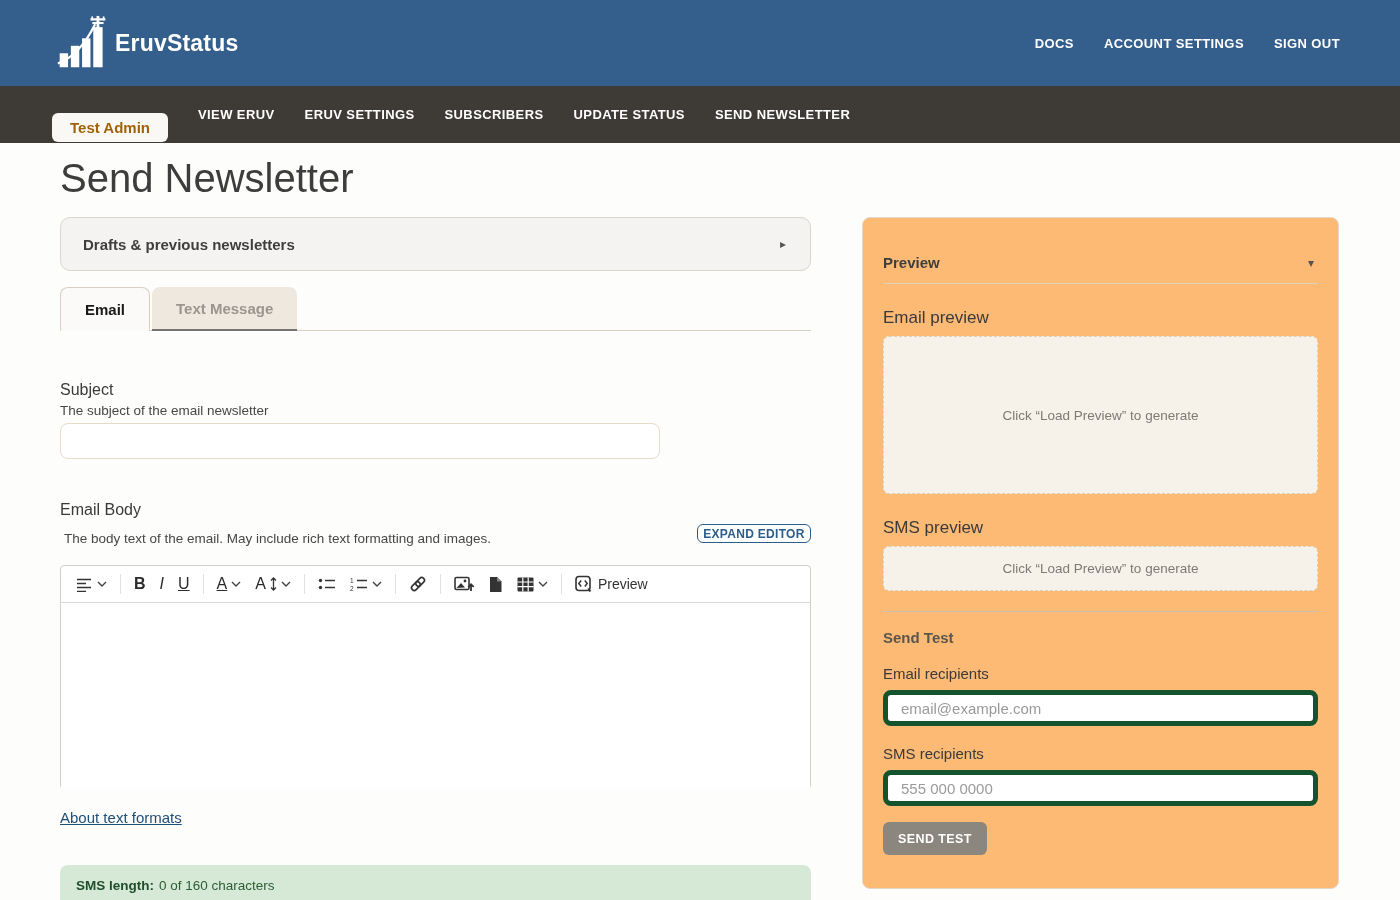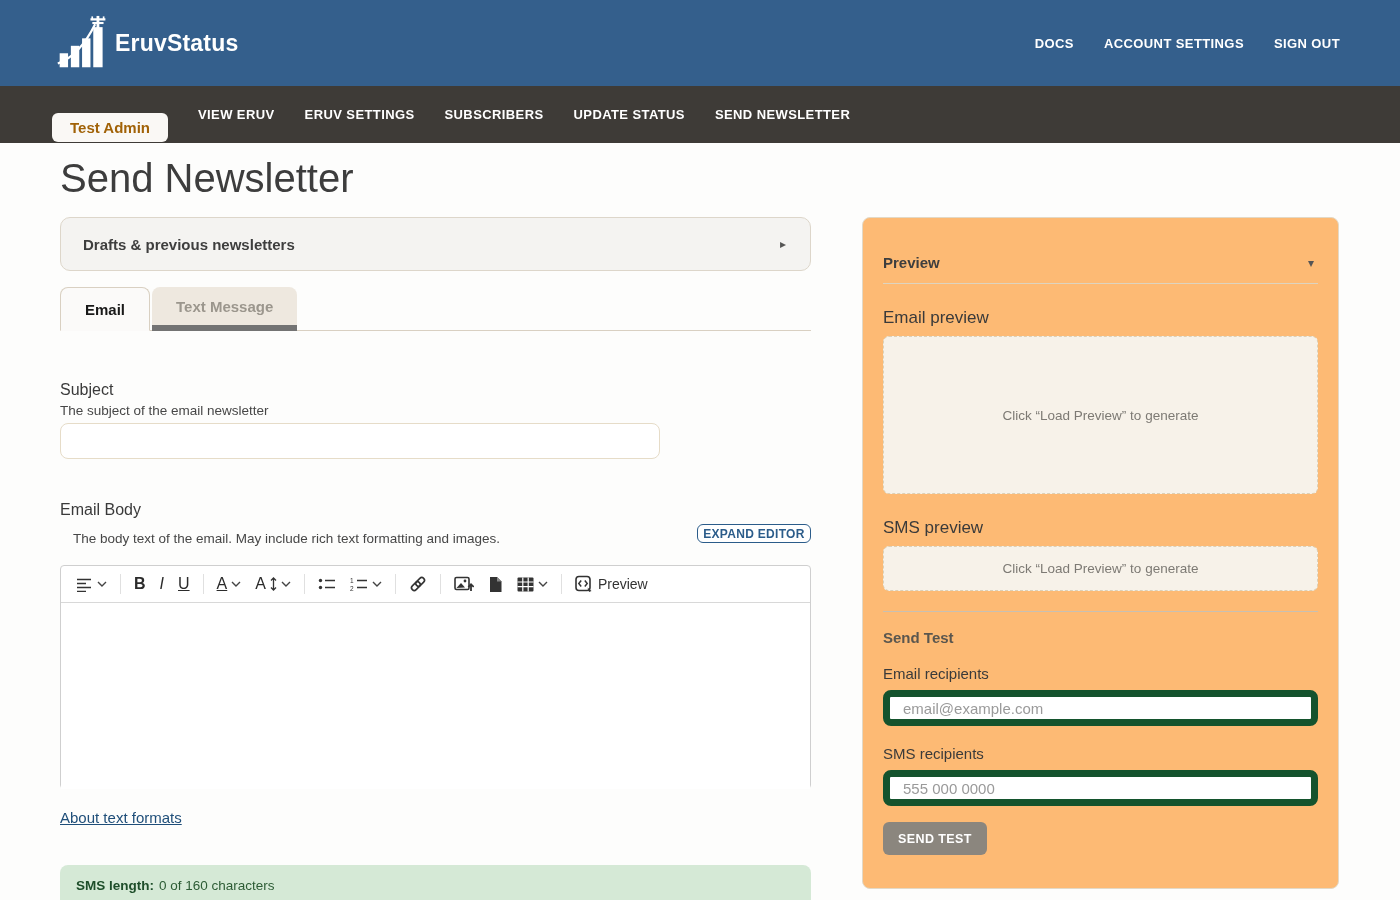--- a/index.html
+++ b/index.html
@@ -42,33 +42,33 @@
   .accordion-label { font-size:15px; font-weight:bold; color:#3e3e3e; }
   .caret { font-size:12px; color:#555; }
   
   .tabs { position:absolute; left:60px; top:287px; width:751px; height:44px;
           border-bottom:1px solid #d9d0c2; display:flex; align-items:stretch; }
   .tab {
     display:flex; align-items:center; padding:15px 24px; font-size:15px; font-weight:bold;
     border-top-left-radius:8px; border-top-right-radius:8px; cursor:pointer; margin-bottom:-1px;
   }
   .tab.active { background:#fbfaf9; border:1px solid #d9d0c2; border-bottom:1px solid #fbfaf9; color:#191919; }
-  .tab.inactive { background:#eee8df; color:#9b968d; margin-left:2px; border-bottom:6px solid #737373; }
+  .tab.inactive { background:#eee8df; color:#9b968d; margin-left:2px; border-bottom:2px solid #737373; }
   
   .field-label { font-size:16px; color:#3a3a3a; }
   .field-help { font-size:13.5px; color:#474747; }
   .subject-label { position:absolute; left:60px; top:381px; }
   .subject-help  { position:absolute; left:60px; top:403px; }
   .subject-input {
     position:absolute; left:60px; top:423px; width:600px; height:36px;
     border:1px solid #e6dcc8; border-radius:8px; background:#fff; font-size:15px; padding:0 12px;
     font-family:"Liberation Sans", sans-serif;
   }
   .body-label { position:absolute; left:60px; top:501px; }
-  .body-help  { position:absolute; left:73px; top:531px; }
+  .body-help  { position:absolute; left:64px; top:531px; }
   .expand-btn {
     position:absolute; left:697px; top:524px; width:114px; height:19px;
     background:#fff; border:1.5px solid #2b5c8a; border-radius:6px; color:#2b5c8a;
     font-size:12px; font-weight:bold; letter-spacing:.3px; cursor:pointer;
     font-family:"Liberation Sans", sans-serif;
   }
   
   .editor {
     position:absolute; left:60px; top:565px; width:751px; height:224px;
     border:1px solid #cfcfcf; border-radius:4px; background:#fff;
@@ -117,21 +117,21 @@
   .pv-box {
     margin-top:8px; border:1.5px dashed #dcd0b6; border-radius:6px; background:#f7f2e9;
     display:flex; align-items:center; justify-content:center; color:#7d7a74; font-size:13.5px;
   }
   .pv-box.email { height:158px; }
   .pv-box.sms { height:45px; }
   .divider2 { height:1px; background:#c8c0b2; margin-top:20px; }
   .sendtest-title { font-size:15px; font-weight:bold; color:#5a564e; margin-top:17px; }
   .st-label { font-size:15px; color:#3a3a3a; margin-top:19px; }
   .st-input {
-    margin-top:8px; width:100%; height:36px; border:7px solid #14532d; border-radius:8px;
+    margin-top:8px; width:100%; height:36px; border:5px solid #14532d; border-radius:8px;
     background:#fff; font-size:15px; padding:0 13px; color:#333;
     font-family:"Liberation Sans", sans-serif;
   }
   .st-input::placeholder, .subject-input::placeholder { color:#9a9a9a; }
   .sendtest-btn {
     margin-top:16px; height:33px; padding:0 15px; background:#8b867e; color:#fff;
     border:none; border-radius:6px; font-size:12.5px; font-weight:bold; letter-spacing:.4px;
     cursor:pointer; font-family:"Liberation Sans", sans-serif;
   }
   svg { display:block; }

